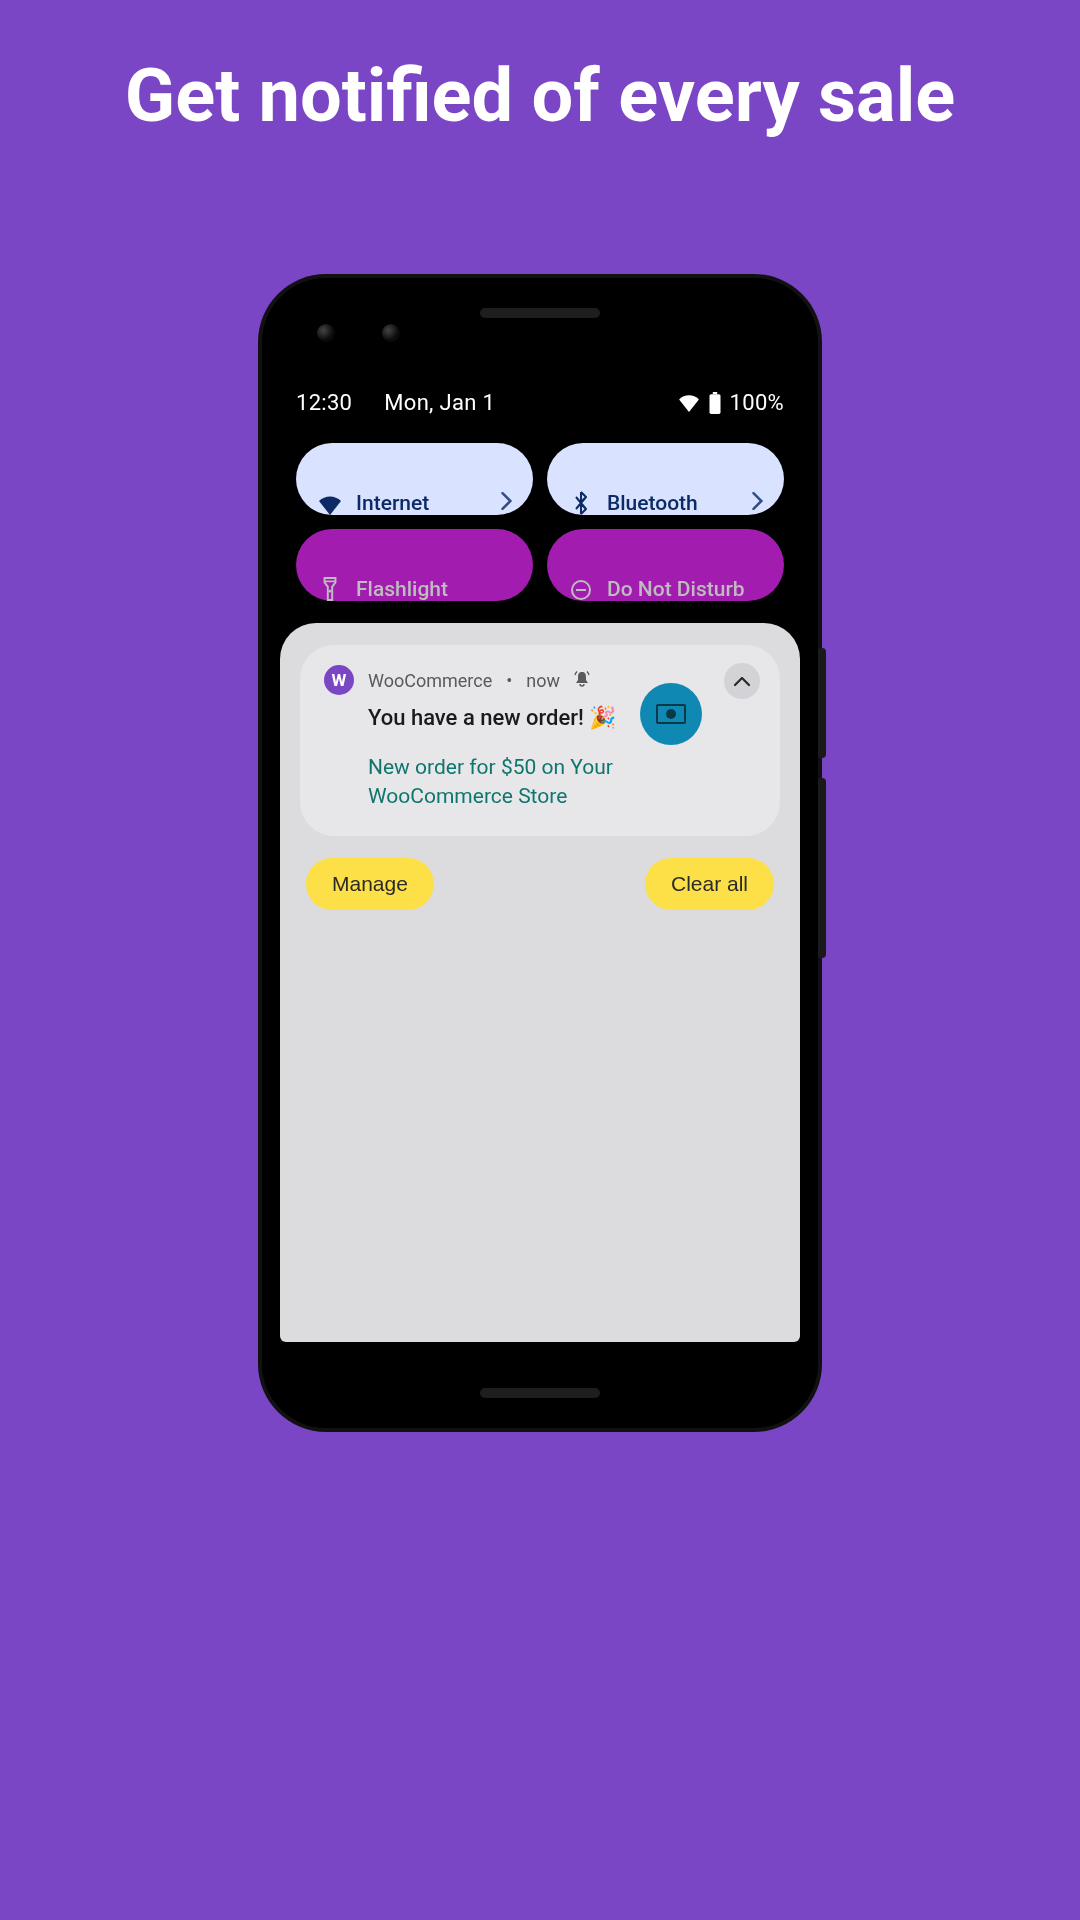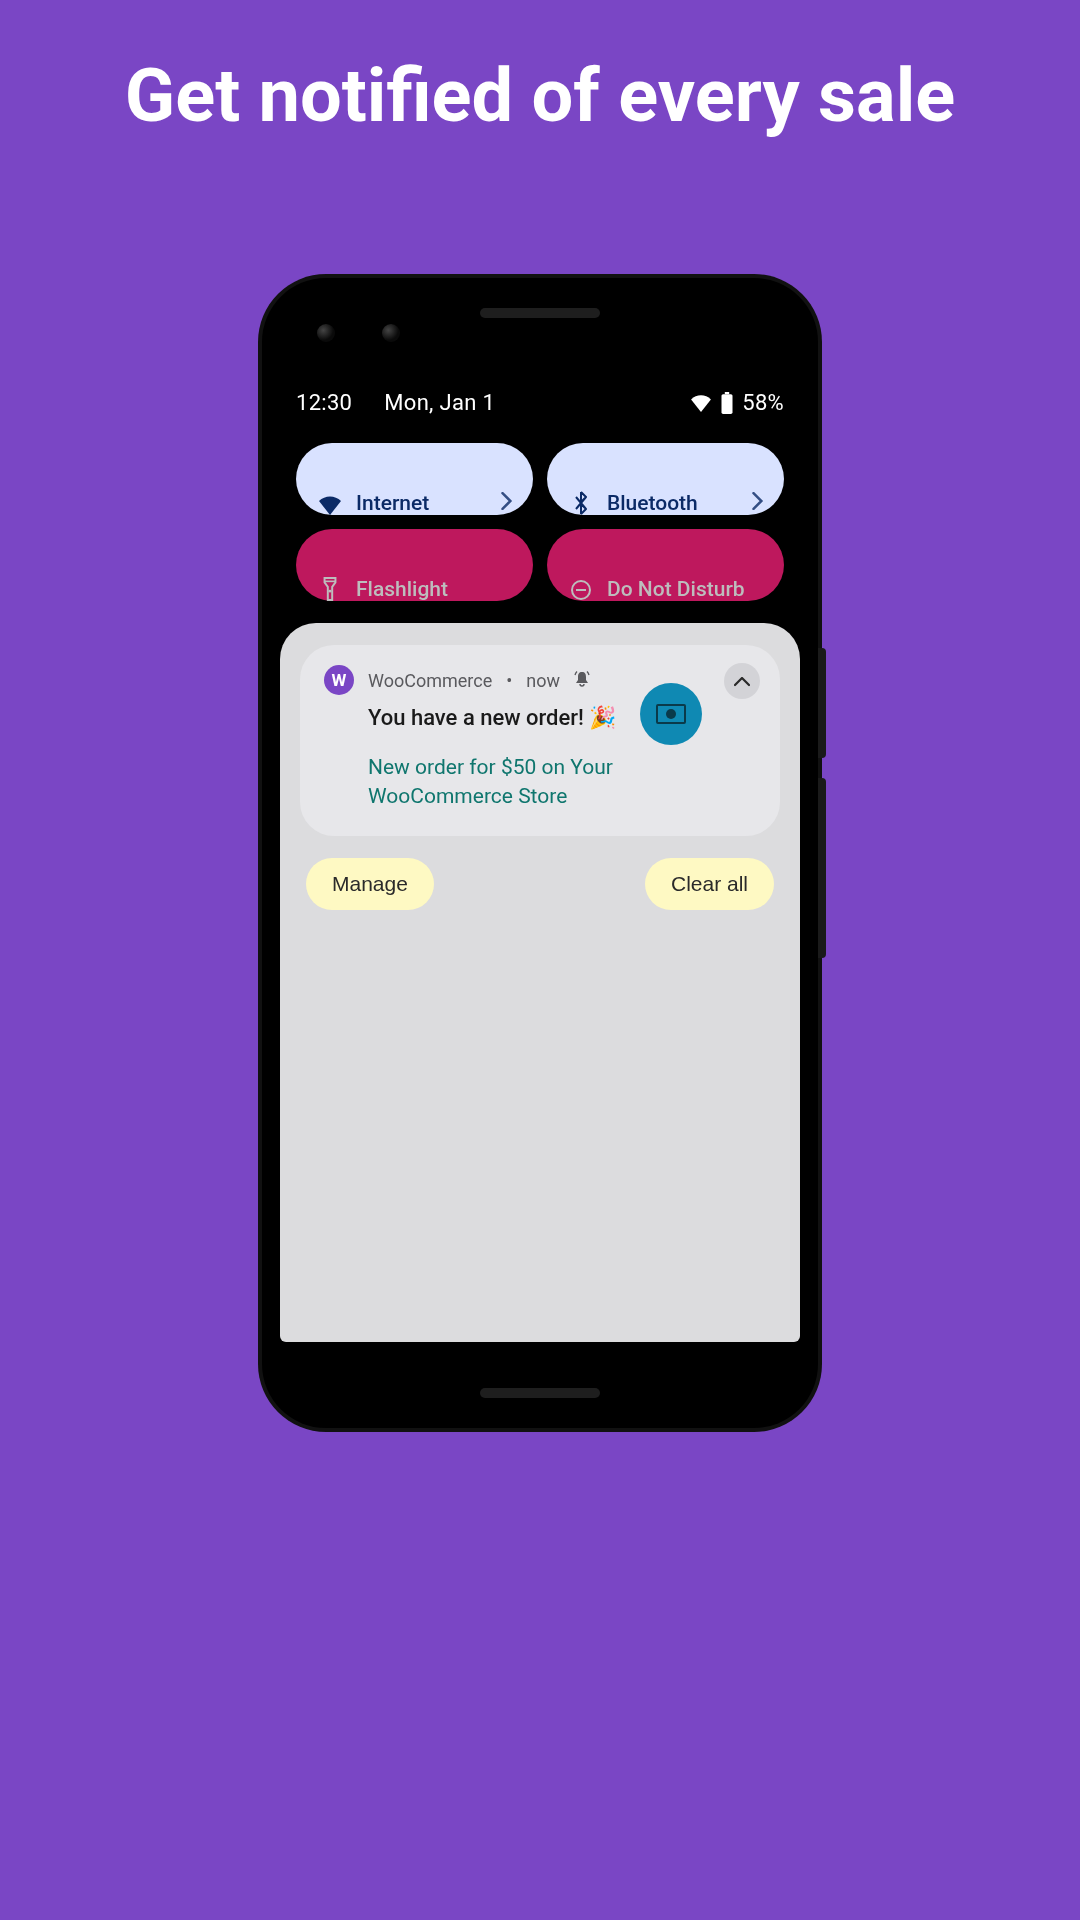--- a/index.html
+++ b/index.html
@@ -111,21 +111,21 @@
     border-radius: 36px;
     display: flex;
     align-items: flex-end;
     padding: 0 20px 0 22px;
     font-size: 21px;
     font-weight: 500;
     position: relative;
     gap: 14px;
   }
   .qs-tile.active { background: #d9e2ff; color: #0b2a66; }
-  .qs-tile.inactive { background: #be185d; color: #bdbdbd; }
+  .qs-tile.inactive { background: #a21caf; color: #bdbdbd; }
   .qs-tile .tile-label { flex: 1; }
   .qs-tile .tile-chevron { opacity: 0.8; }
   .tile-icon { width: 24px; display: flex; justify-content: center; }
   
   .shade {
     background: #dcdcde;
     border-radius: 36px 36px 0 0;
     margin: 0;
     padding: 22px 20px 0 20px;
     height: 740px;
@@ -213,21 +213,21 @@
     height: 10px;
     background: #0a3a4a;
     border-radius: 50%;
   }
   .shade-actions {
     display: flex;
     justify-content: space-between;
     padding: 22px 6px 0 6px;
   }
   .pill-btn {
-    background: #fef9c3;
+    background: #fde047;
     color: #2a2a2a;
     font-size: 21px;
     padding: 14px 26px;
     border-radius: 30px;
     border: none;
   }
 </style>
 </head>
 <body>
 
@@ -254,21 +254,21 @@
           <svg width="22" height="18" viewBox="0 0 24 20">
               <path d="M12 20 L1 6 C7 0 17 0 23 6 Z" fill="#fff"></path>
             </svg>
         </span>
         <span class="battery-icon">
           <svg width="14" height="22" viewBox="0 0 12 20">
               <rect x="4" y="0" width="4" height="2" fill="#fff"></rect>
               <rect x="1" y="2" width="10" height="18" rx="1.5" fill="#fff"></rect>
             </svg>
         </span>
-        <span class="battery-text">58%</span>
+        <span class="battery-text">100%</span>
       </span>
     </div>
 
     <div class="qs-grid">
 
       <div class="qs-tile active">
         <span class="tile-icon">
           <svg width="24" height="20" viewBox="0 0 24 20">
               <path d="M12 20 L1 6 C7 0 17 0 23 6 Z" fill="#0b2a66"></path>
             </svg>

